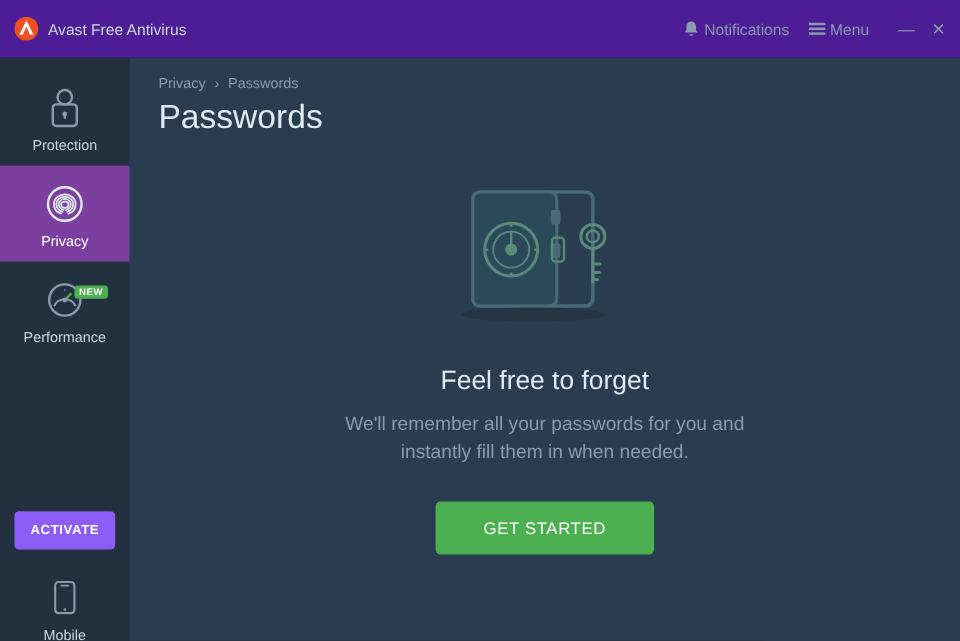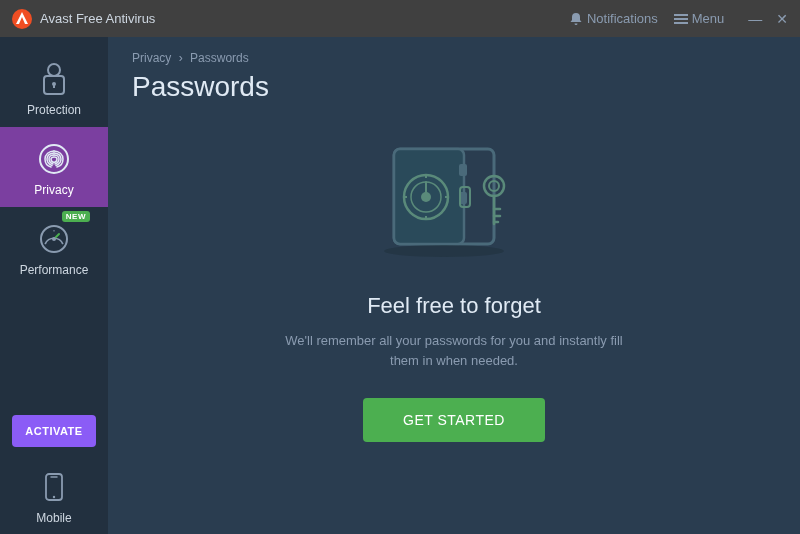--- a/index.html
+++ b/index.html
@@ -8,22 +8,22 @@
       height: 534px;
       font-family: 'Segoe UI', Arial, sans-serif;
       overflow: hidden;
       background: #1e2a38;
     }
 
     
     .titlebar {
       display: flex;
       align-items: center;
-      background: #404040;
-      height: 37px;
+      background: #4c1d95;
+      height: 48px;
       padding: 0 12px;
       justify-content: space-between;
     }
     .titlebar-left {
       display: flex;
       align-items: center;
       gap: 8px;
     }
     .titlebar-logo {
       width: 20px;
@@ -95,21 +95,21 @@
     }
     .sidebar-label {
       color: #cdd6e0;
       font-size: 12px;
       text-align: center;
     }
     .sidebar-item.active .sidebar-label { color: #fff; }
 
     .new-badge {
       position: absolute;
-      top: 4px;
+      top: 20px;
       right: 18px;
       background: #4caf50;
       color: #fff;
       font-size: 8px;
       font-weight: bold;
       padding: 1px 4px;
       border-radius: 3px;
       letter-spacing: 0.5px;
     }
 
@@ -181,21 +181,21 @@
 
     .feel-free {
       color: #e0eaf4;
       font-size: 22px;
       font-weight: 400;
       margin-bottom: 12px;
     }
 
     .subtitle {
       color: #8a9bb0;
-      font-size: 13px;
+      font-size: 16px;
       text-align: center;
       max-width: 340px;
       line-height: 1.5;
       margin-bottom: 28px;
     }
 
     .get-started-btn {
       background: #4caf50;
       color: #fff;
       border: none;

